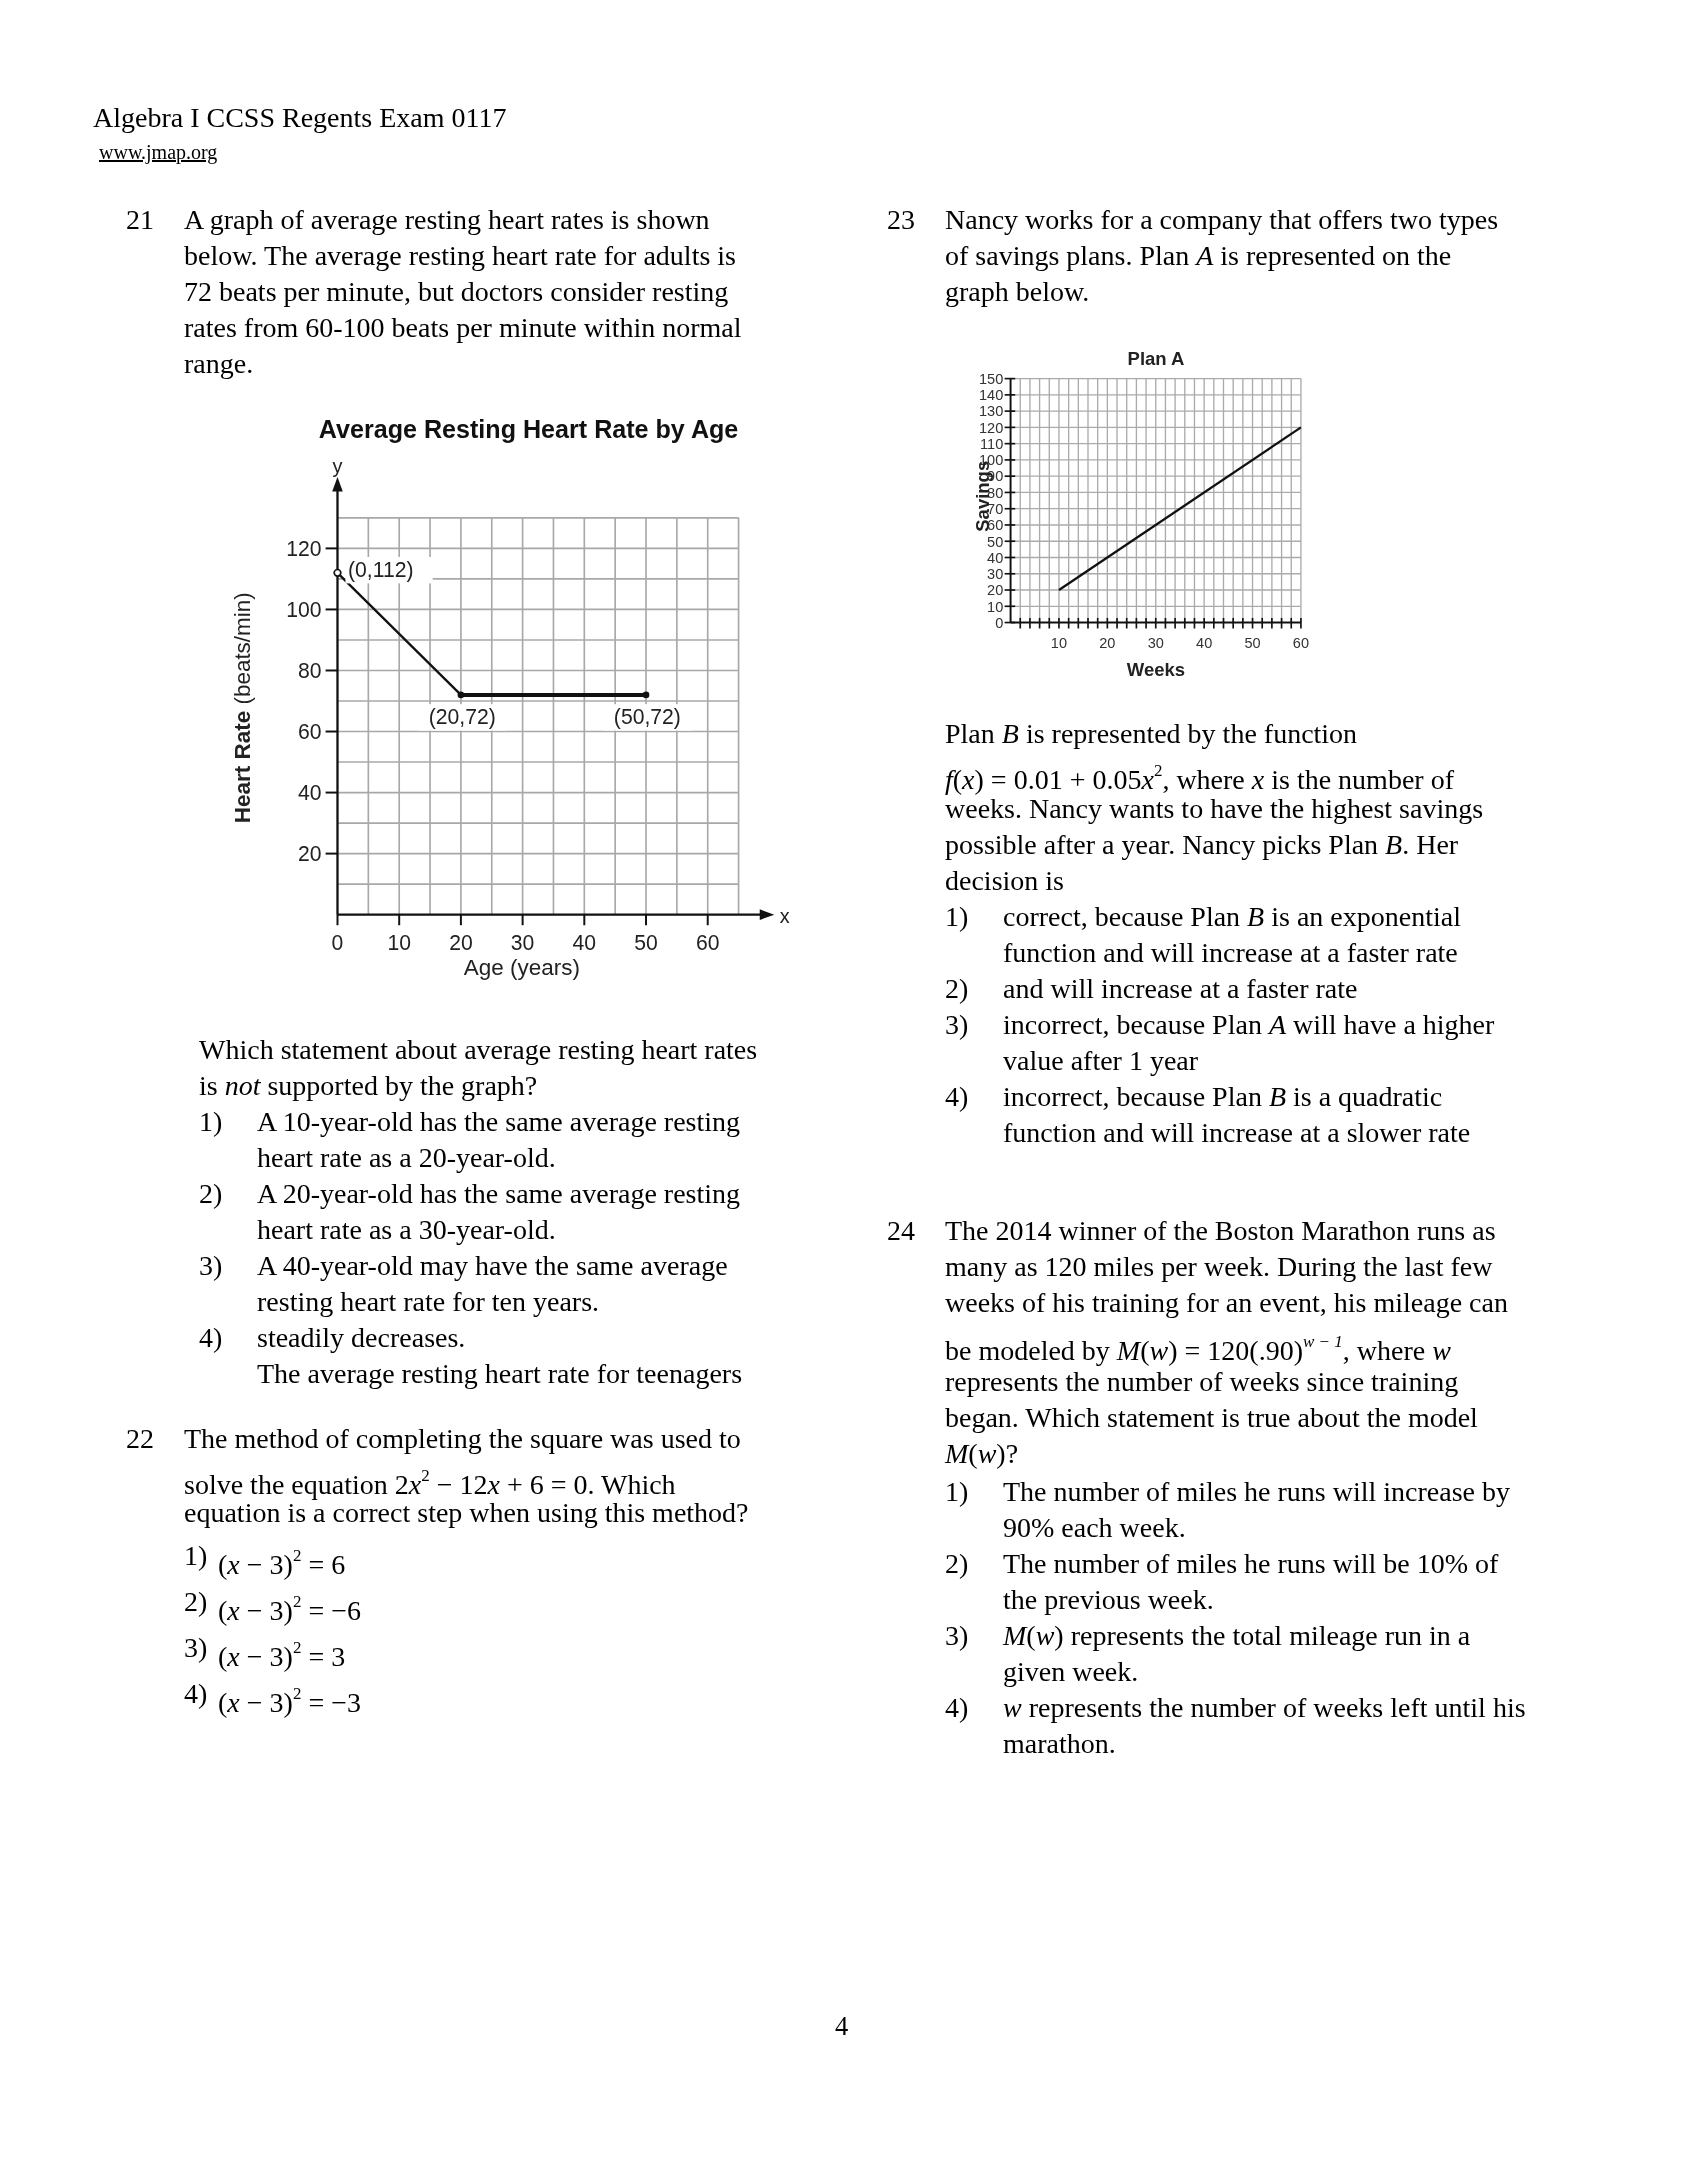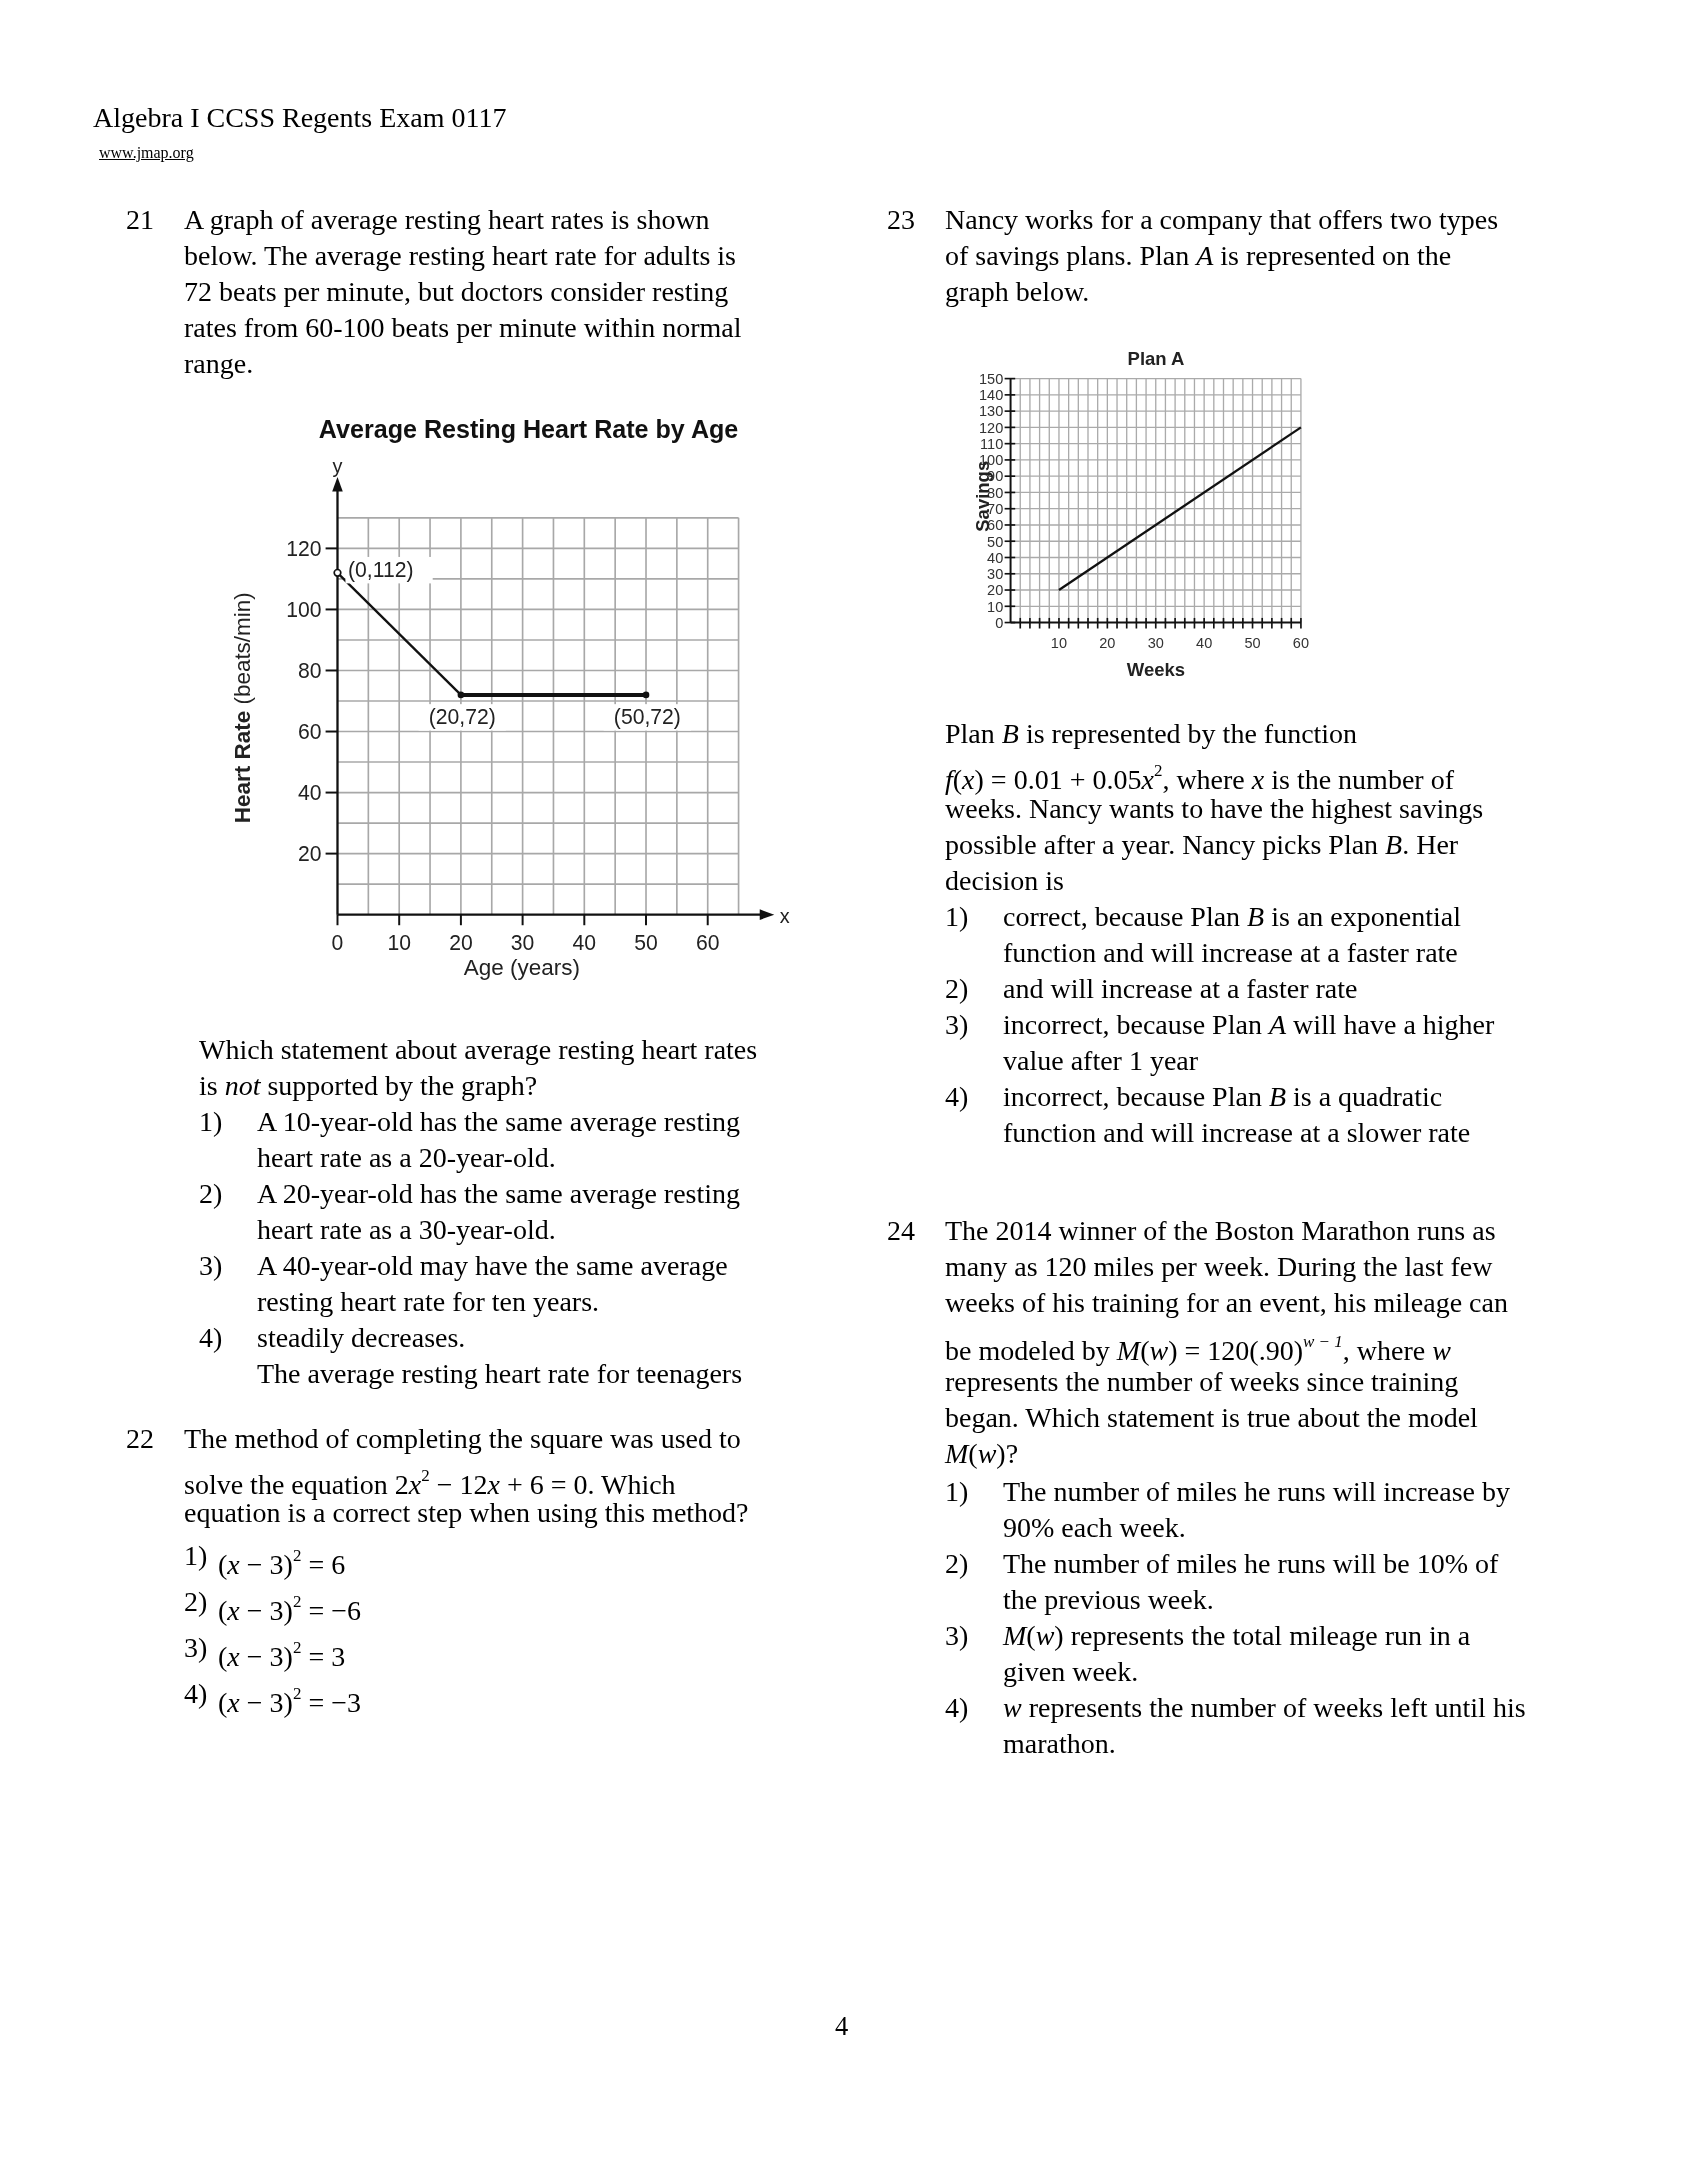--- a/index.html
+++ b/index.html
@@ -1,19 +1,19 @@
 <!DOCTYPE html>
 <html style="font-size:10.6px"><head>
 <meta charset="utf-8">
 <style>
   html, body { margin: 0; padding: 0; background: #ffffff; }
   body { width: 1687px; height: 2183px; position: relative; overflow: hidden; color: #000;
          font-family: "Liberation Serif", "DejaVu Serif", serif; }
   .hdr-title { position: absolute; left: 93px; top: 99px; font-size: 28px; line-height: 37px; }
-  .hdr-link { position: absolute; left: 99px; top: 138px; font-size: 16px; line-height: 29px; text-decoration: underline; color: #000; }
+  .hdr-link { position: absolute; left: 99px; top: 138px; font-size: 20px; line-height: 29px; text-decoration: underline; color: #000; }
   .q { position: absolute; font-size: 28px; line-height: 36px; }
   .qnum { position: absolute; left: 0; top: 0; }
   .qbody { position: absolute; left: 58px; top: 0; }
   .line { white-space: nowrap; height: 36px; }
   .opt { position: relative; white-space: nowrap; }
   .opt .on { position: absolute; left: 0; top: 0; }
   .opt .ot { margin-left: 58px; display: block; }
   .sup { font-size: 17px; vertical-align: 13.2px; }
   i { font-style: italic; }
   .math-opt { height: 46px; line-height: 46px; white-space: nowrap; position: relative; }

